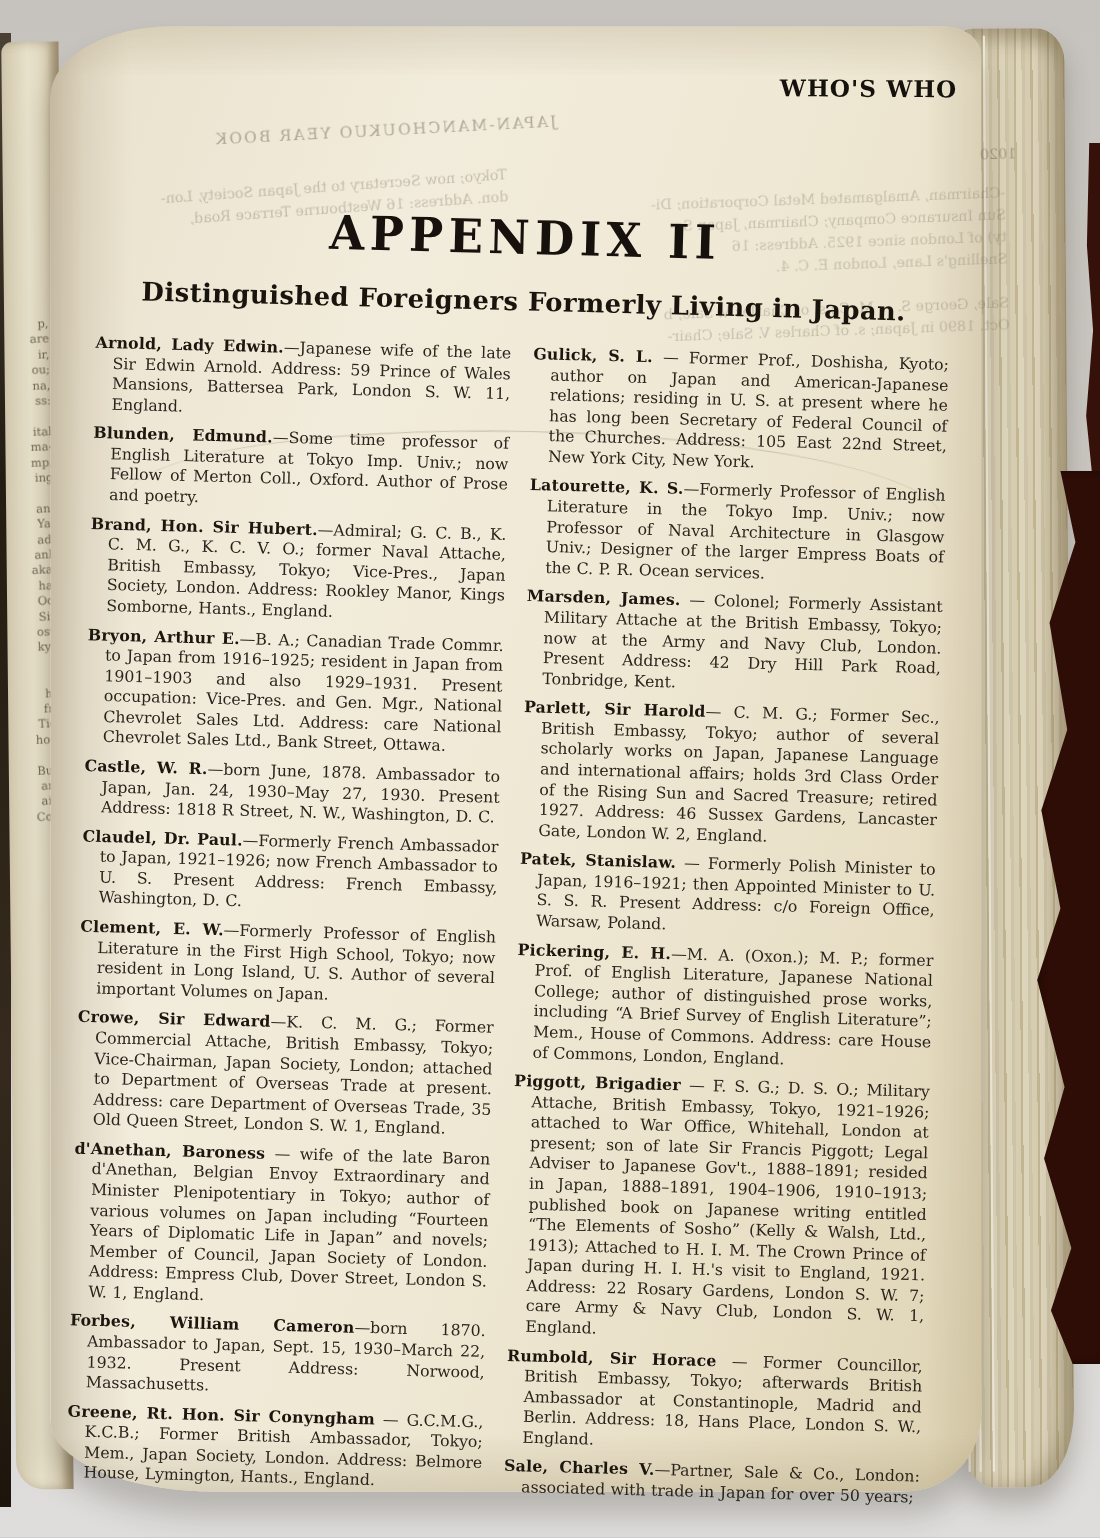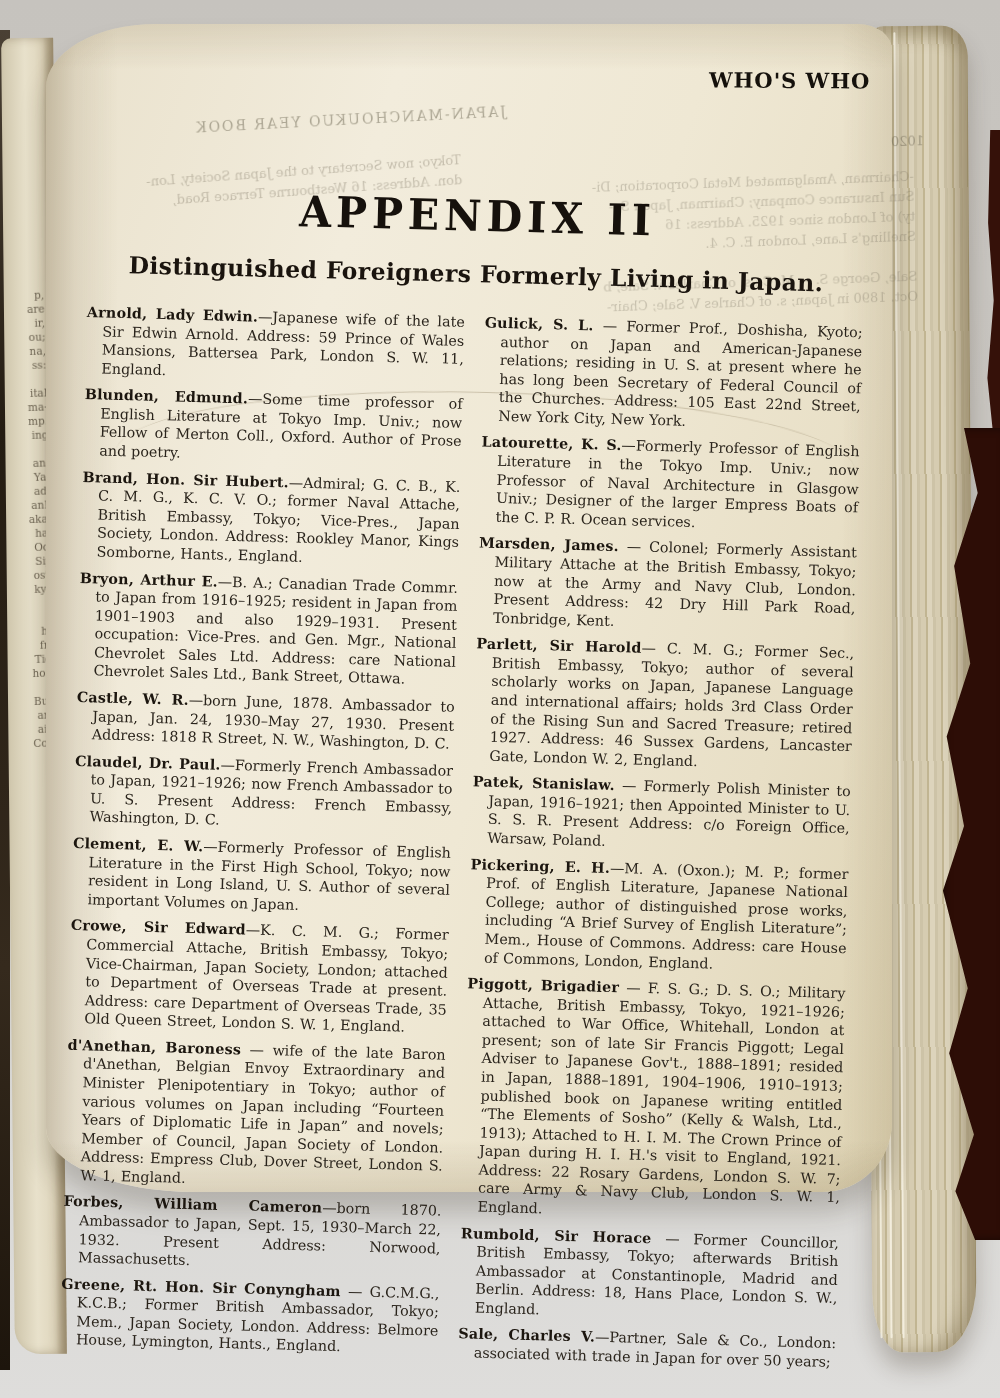--- a/index.html
+++ b/index.html
@@ -32,21 +32,21 @@
   }
   .fore-edge .edge-line{ position:absolute; top:6px; bottom:14px; width:2px; background:rgba(250,246,232,.75); border-radius:2px; }
   
   .torn-main{ position:absolute; left:938px; top:428px; width:62px; height:812px; background:#2d0d06;
     clip-path:polygon(42% 0,100% 0,100% 100%,60% 100%,28% 94%,58% 87%,18% 77%,48% 69%,8% 57%,42% 49%,14% 38%,52% 29%,26% 17%,64% 8%);
     box-shadow:inset 6px 0 8px rgba(0,0,0,.5);
   }
   .torn-top{ position:absolute; left:986px; top:130px; width:14px; height:310px; background:#351109;
     clip-path:polygon(30% 0,100% 0,100% 100%,55% 100%,10% 80%,55% 55%,15% 30%); }
   
-  .page{ position:absolute; left:46px; top:24px; width:846px; height:1168px;
+  .page{ position:absolute; left:46px; top:24px; width:846px; height:1332px;
     background:linear-gradient(108deg,#e9e1cc 0%,#f2ecdc 30%,#efe8d4 55%,#e8dfc6 78%,#ddd2b2 100%);
     border-radius:110px 34px 70px 150px / 64px 26px 70px 64px;
     box-shadow:0 20px 26px rgba(45,38,25,.22);
   }
   .page::before{ content:""; position:absolute; inset:0; border-radius:inherit; pointer-events:none;
     background:
       linear-gradient(90deg,rgba(100,80,45,.28),rgba(100,80,45,.10) 30px,rgba(100,80,45,0) 72px),
       linear-gradient(180deg,rgba(120,100,60,.16),rgba(120,100,60,0) 46px),
       linear-gradient(0deg,rgba(120,100,60,.18),rgba(120,100,60,0) 52px),
       linear-gradient(270deg,rgba(120,100,60,.14),rgba(120,100,60,0) 50px);

